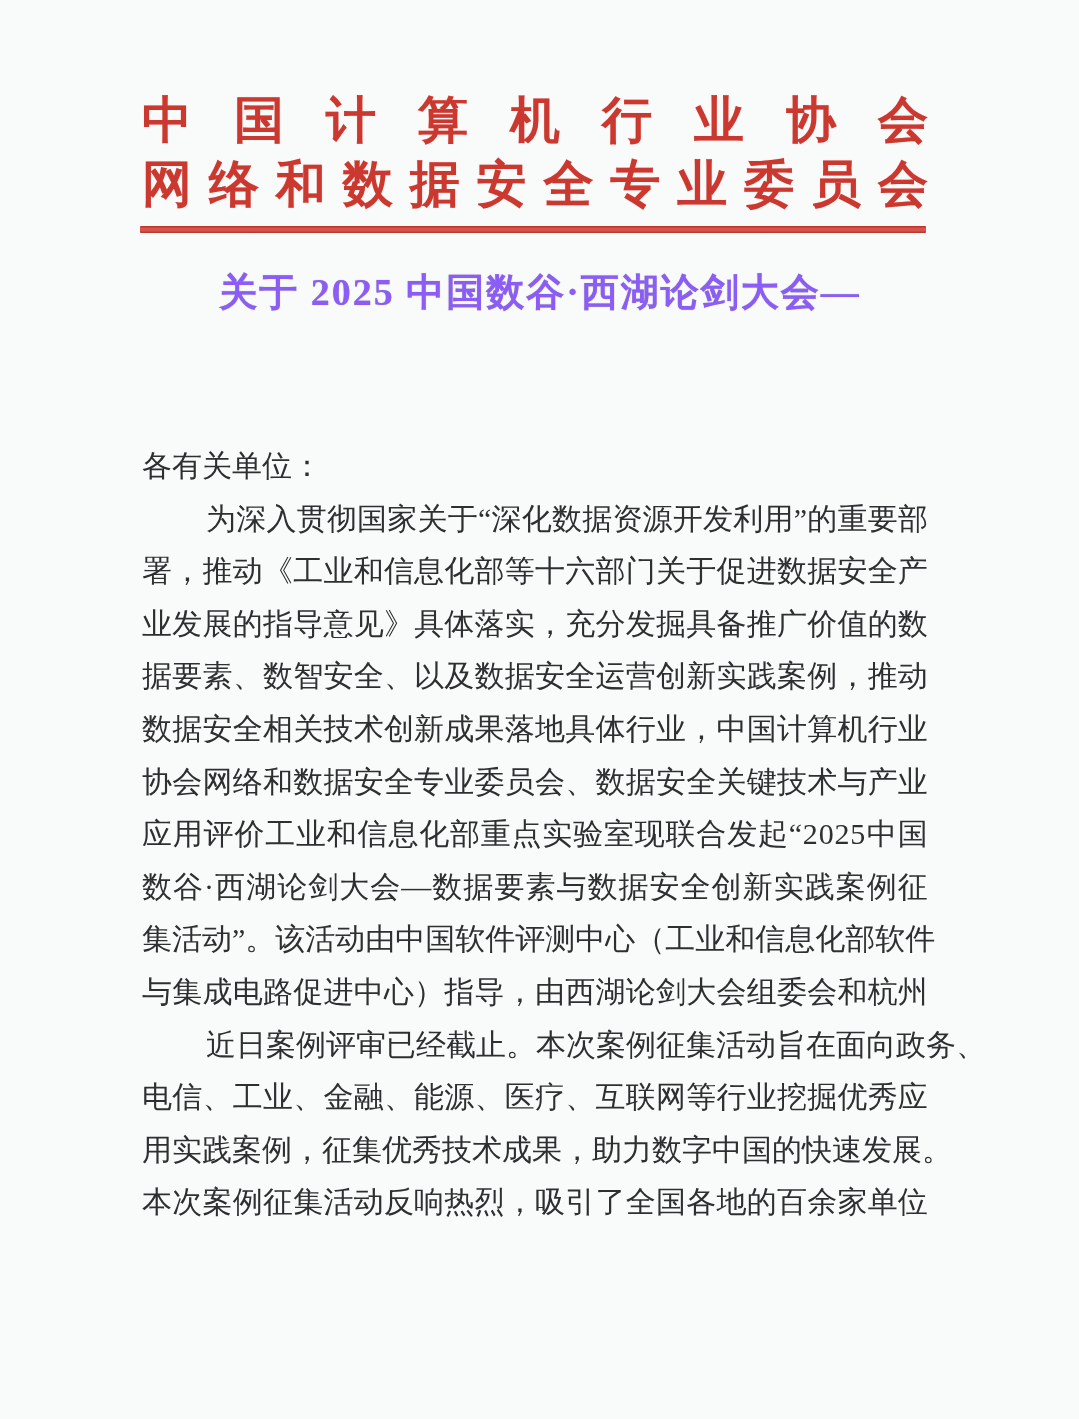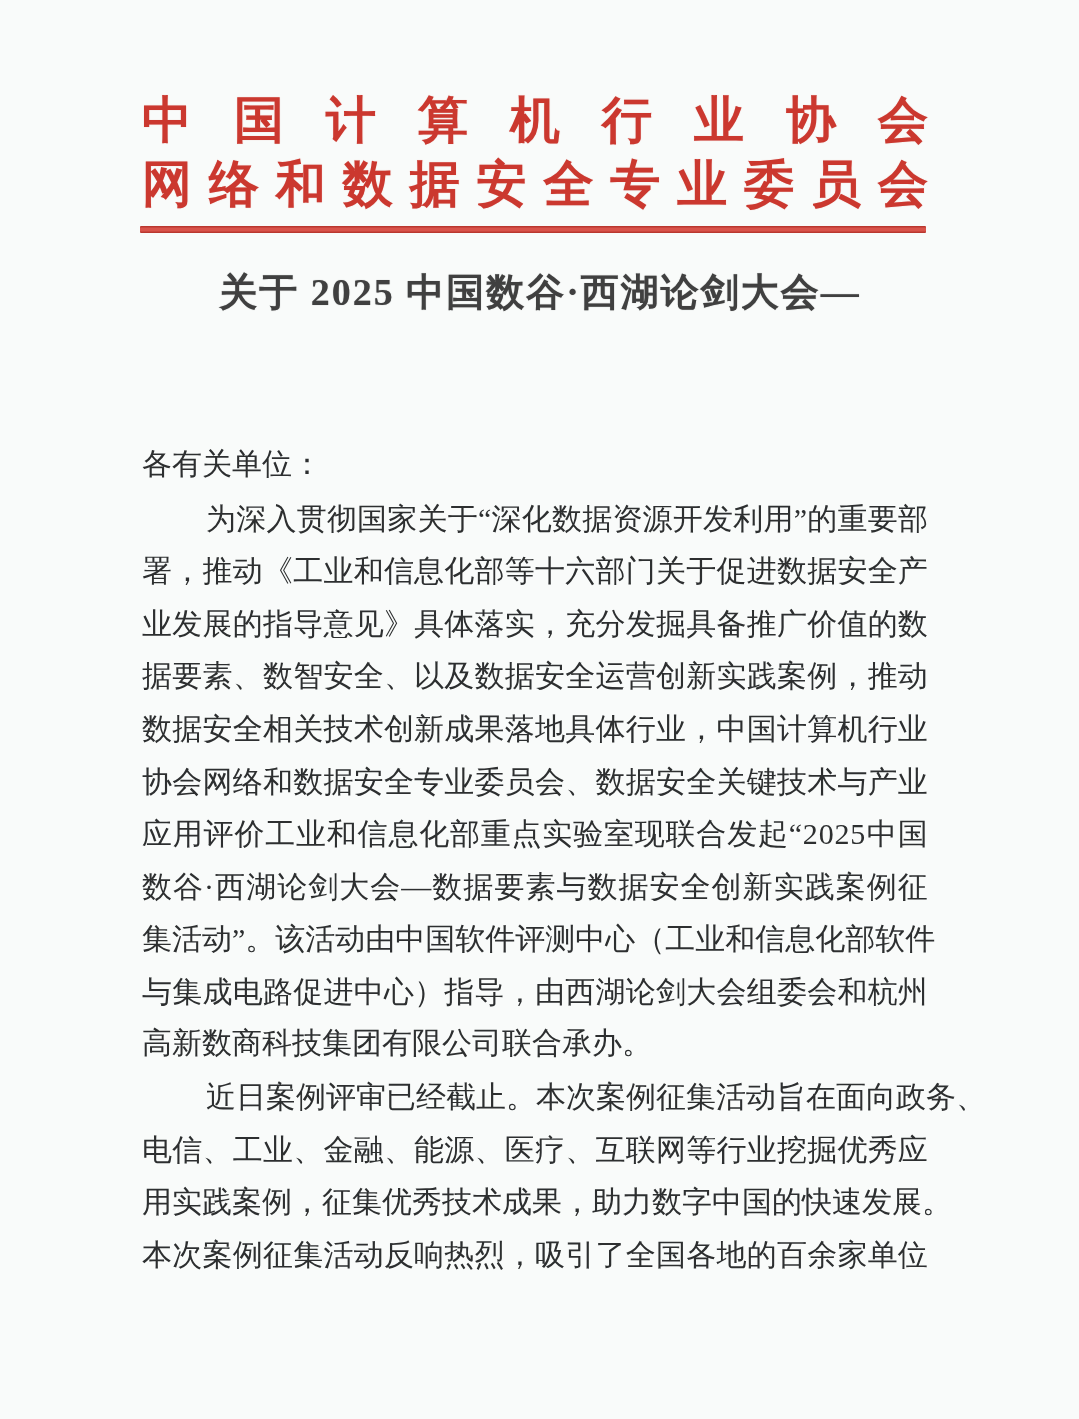--- a/index.html
+++ b/index.html
@@ -43,21 +43,21 @@
     background:linear-gradient(to bottom,#b23028 0%,#d9534a 35%,#d9534a 65%,#b23028 100%);
     border-radius:1px;
   }
   
   .doc-title{
     position:absolute;
     left:80px;
     width:920px;
     top:264px;
     text-align:center;
-    color:#404040;
+    color:#8b5cf6;
     font-weight:bold;
     font-size:38px;
     line-height:56px;
     letter-spacing:2px;
     text-shadow:0 0 1px rgba(30,32,33,.4);
   }
   
   .doc-body{
     position:absolute;
     left:142px;
@@ -71,21 +71,21 @@
     line-height:52.6px;
     white-space:nowrap;
   }
   .bline.fill{
     display:flex;
     justify-content:space-between;
     align-items:center;
   }
   .bline.fill span{display:block;}
   .bline.ind{padding-left:64px;}
-  .bline.plain{text-align:left;font-family:Liberation Mono, monospace;}
+  .bline.plain{text-align:left;}
 </style>
 </head>
 <body>
 
 <div class="page">
 
   <div class="org-header">
     <div class="org-line">
         <span>中</span>
         <span>国</span>
@@ -397,21 +397,20 @@
         <span>剑</span>
         <span>大</span>
         <span>会</span>
         <span>组</span>
         <span>委</span>
         <span>会</span>
         <span>和</span>
         <span>杭</span>
         <span>州</span>
       </div>
-    <div class="bline plain">高新数商科技集团有限公司联合承办。</div>
     <div class="bline fill ind">
         <span>近</span>
         <span>日</span>
         <span>案</span>
         <span>例</span>
         <span>评</span>
         <span>审</span>
         <span>已</span>
         <span>经</span>
         <span>截</span>

